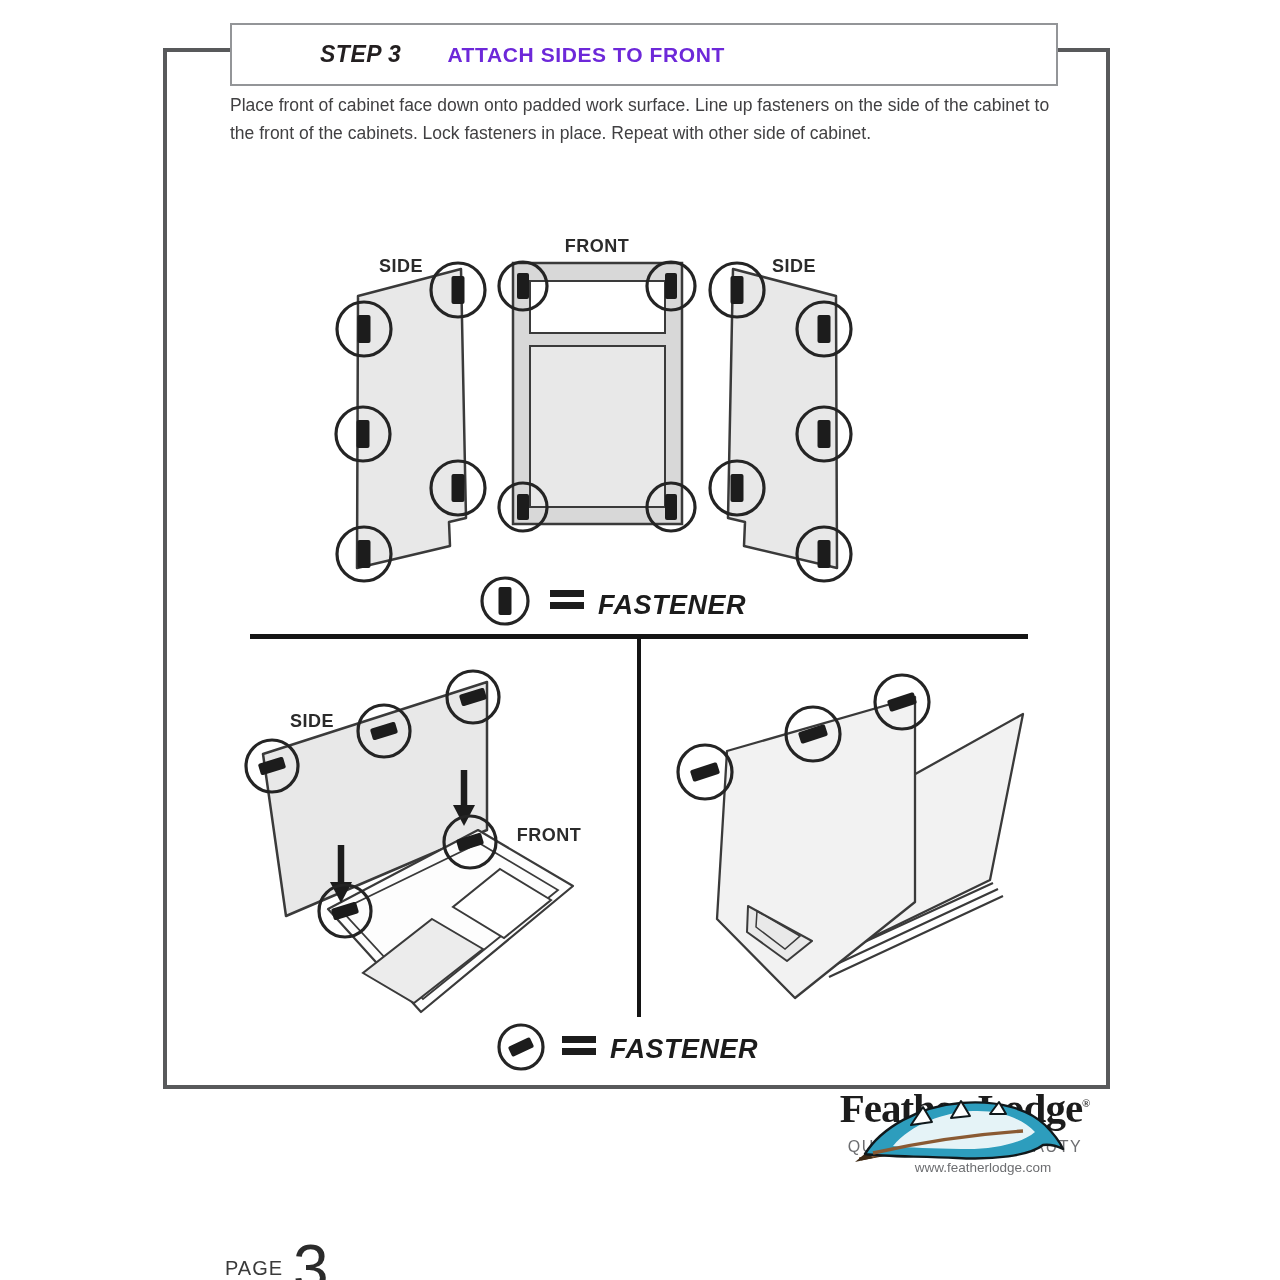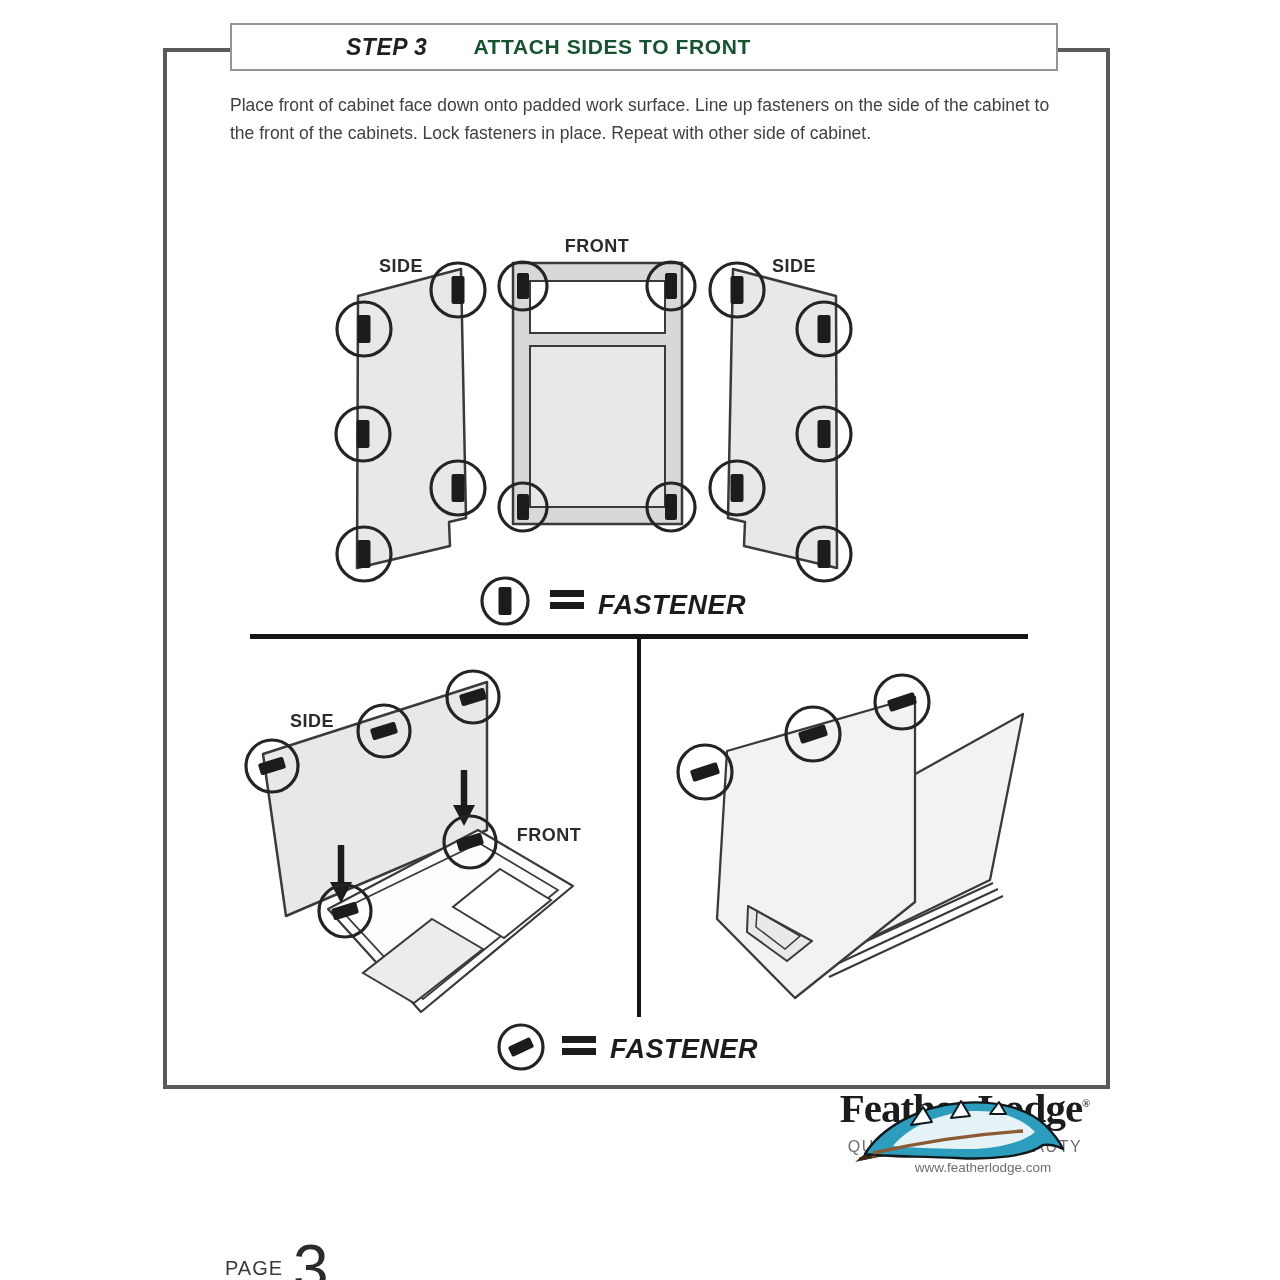--- a/index.html
+++ b/index.html
@@ -7,26 +7,26 @@
     position:relative;width:1280px;height:1280px;background:#ffffff;overflow:hidden;
     font-family:"Liberation Sans",sans-serif;color:#2b2b2b;
   }
   
   #main-box{
     position:absolute;left:163px;top:48px;width:947px;height:1041px;
     border:4px solid #58595b;box-sizing:border-box;background:#ffffff;
   }
   
   #header-box{
-    position:absolute;left:230px;top:23px;width:828px;height:48px;
+    position:absolute;left:230px;top:23px;width:828px;height:63px;
     background:#ffffff;border:2px solid #939598;box-sizing:border-box;
-    display:flex;align-items:center;padding-left:114px;z-index:5;
+    display:flex;align-items:center;padding-left:88px;z-index:5;
   }
   #step-label{font-size:23px;font-weight:700;font-style:italic;letter-spacing:.5px;color:#231f20;}
-  #step-title{font-size:21px;font-weight:700;letter-spacing:.6px;color:#14532d;margin-left:46px;}
+  #step-title{font-size:21px;font-weight:700;letter-spacing:.6px;color:#6d28d9;margin-left:46px;}
   
   #instructions{
     position:absolute;left:230px;top:92px;width:822px;
     font-size:17.5px;line-height:1.58;color:#414042;z-index:4;
   }
   svg{position:absolute;overflow:visible;}
   #svg-top{left:320px;top:225px;}
   #svg-bottom-left{left:250px;top:645px;}
   #svg-bottom-right{left:685px;top:655px;}
   #svg-legend-bottom{left:478px;top:1018px;}

